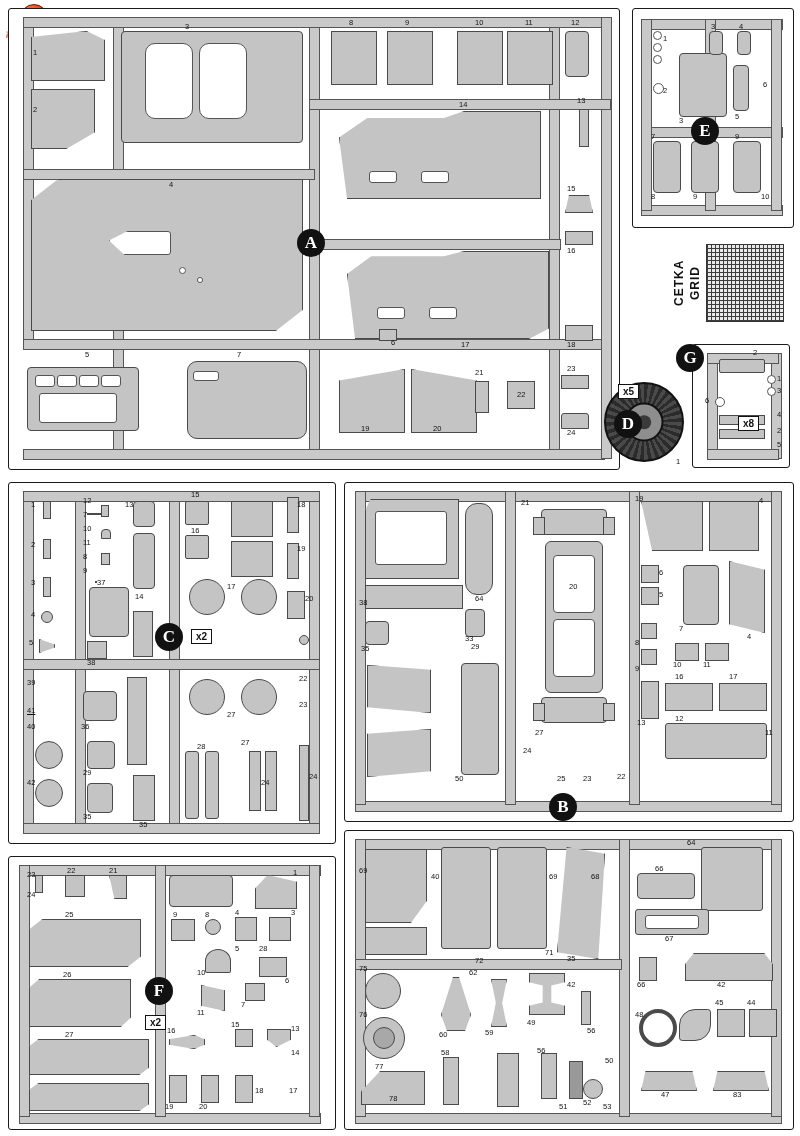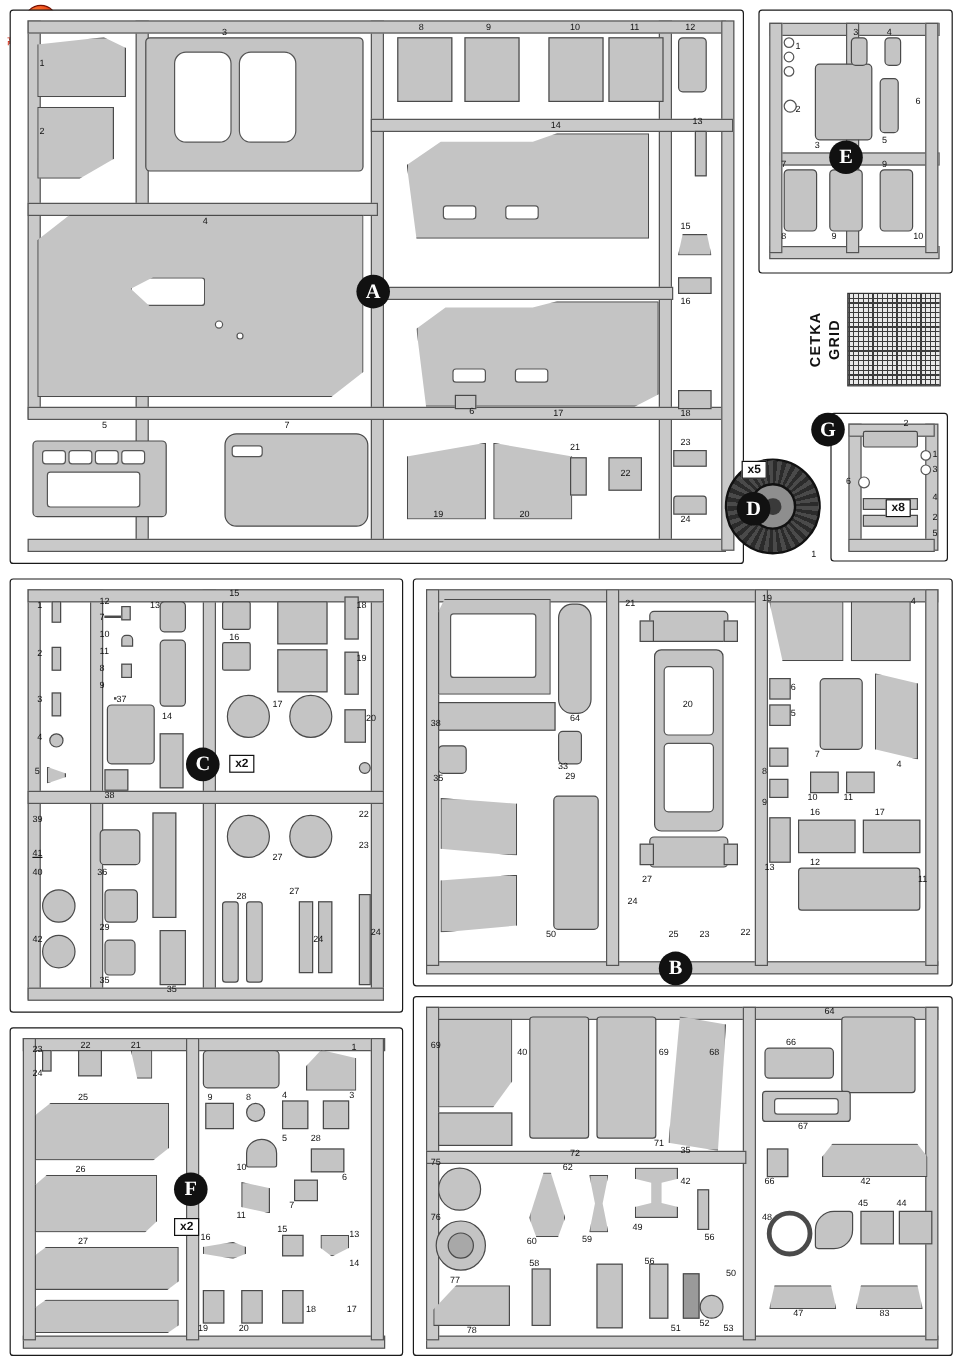--- a/index.html
+++ b/index.html
@@ -453,21 +453,21 @@
       <div class="num" style="left:200px;top:118px;">71</div>
 
       <div class="part circ" style="left:20px;top:142px;width:34px;height:34px;"></div>
       <div class="num" style="left:14px;top:134px;">75</div>
       <div class="part circ" style="left:18px;top:186px;width:40px;height:40px;"></div>
       <div class="part circ" style="left:28px;top:196px;width:20px;height:20px;background:#a8a8a8;"></div>
       <div class="num" style="left:14px;top:180px;">76</div>
       <div class="part" style="left:16px;top:240px;width:62px;height:32px;
             clip-path:polygon(0 60%,30% 0,100% 0,100% 100%,0 100%);"></div>
       <div class="num" style="left:30px;top:232px;">77</div>
-      <div class="num" style="left:44px;top:274px;">78</div>
+      <div class="num" style="left:44px;top:264px;">78</div>
 
       <div class="part" style="left:96px;top:146px;width:28px;height:52px;
            clip-path:polygon(40% 0,60% 0,100% 70%,80% 100%,20% 100%,0 70%);"></div>
       <div class="num" style="left:124px;top:138px;">62</div>
       <div class="num" style="left:94px;top:200px;">60</div>
       <div class="part" style="left:146px;top:148px;width:14px;height:46px;
            clip-path:polygon(0 0,100% 0,70% 50%,100% 100%,0 100%,30% 50%);"></div>
       <div class="num" style="left:140px;top:198px;">59</div>
       <div class="part" style="left:184px;top:142px;width:34px;height:40px;
            clip-path:polygon(0 0,100% 0,100% 22%,62% 30%,62% 70%,100% 78%,100% 100%,0 100%,0 78%,38% 70%,38% 30%,0 22%);"></div>

